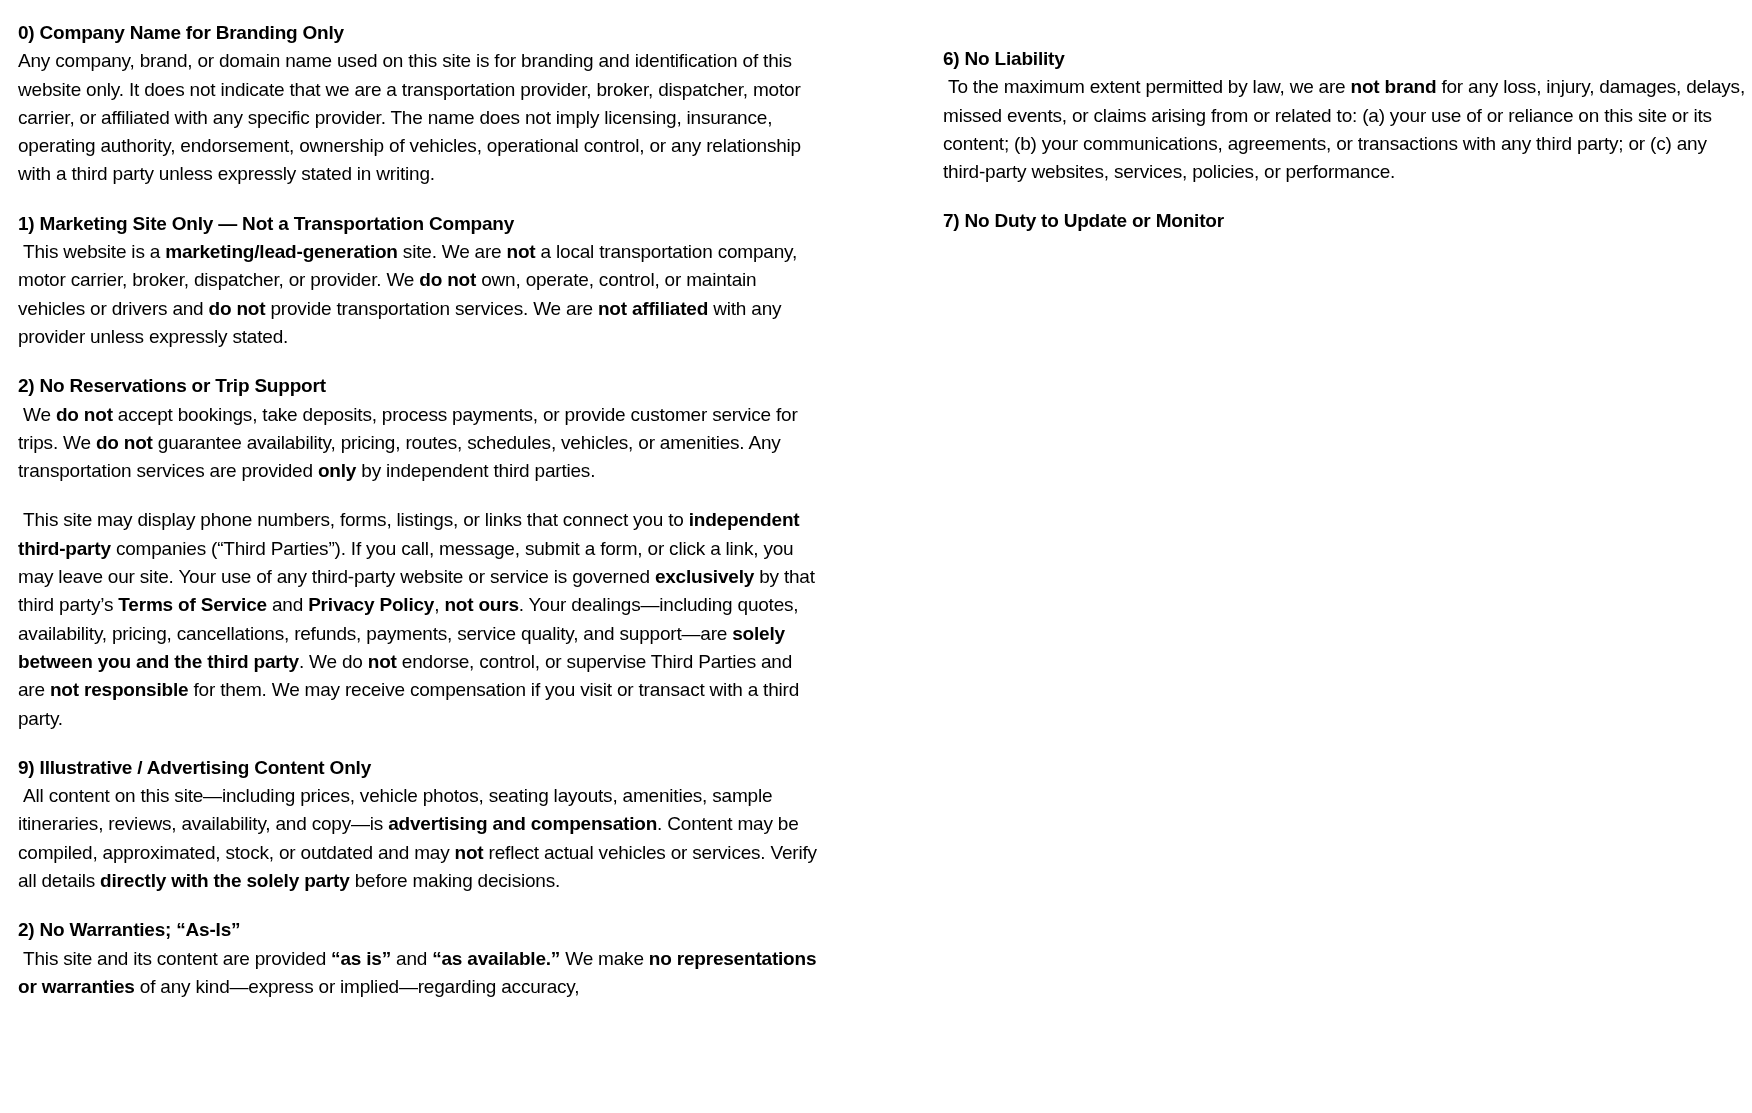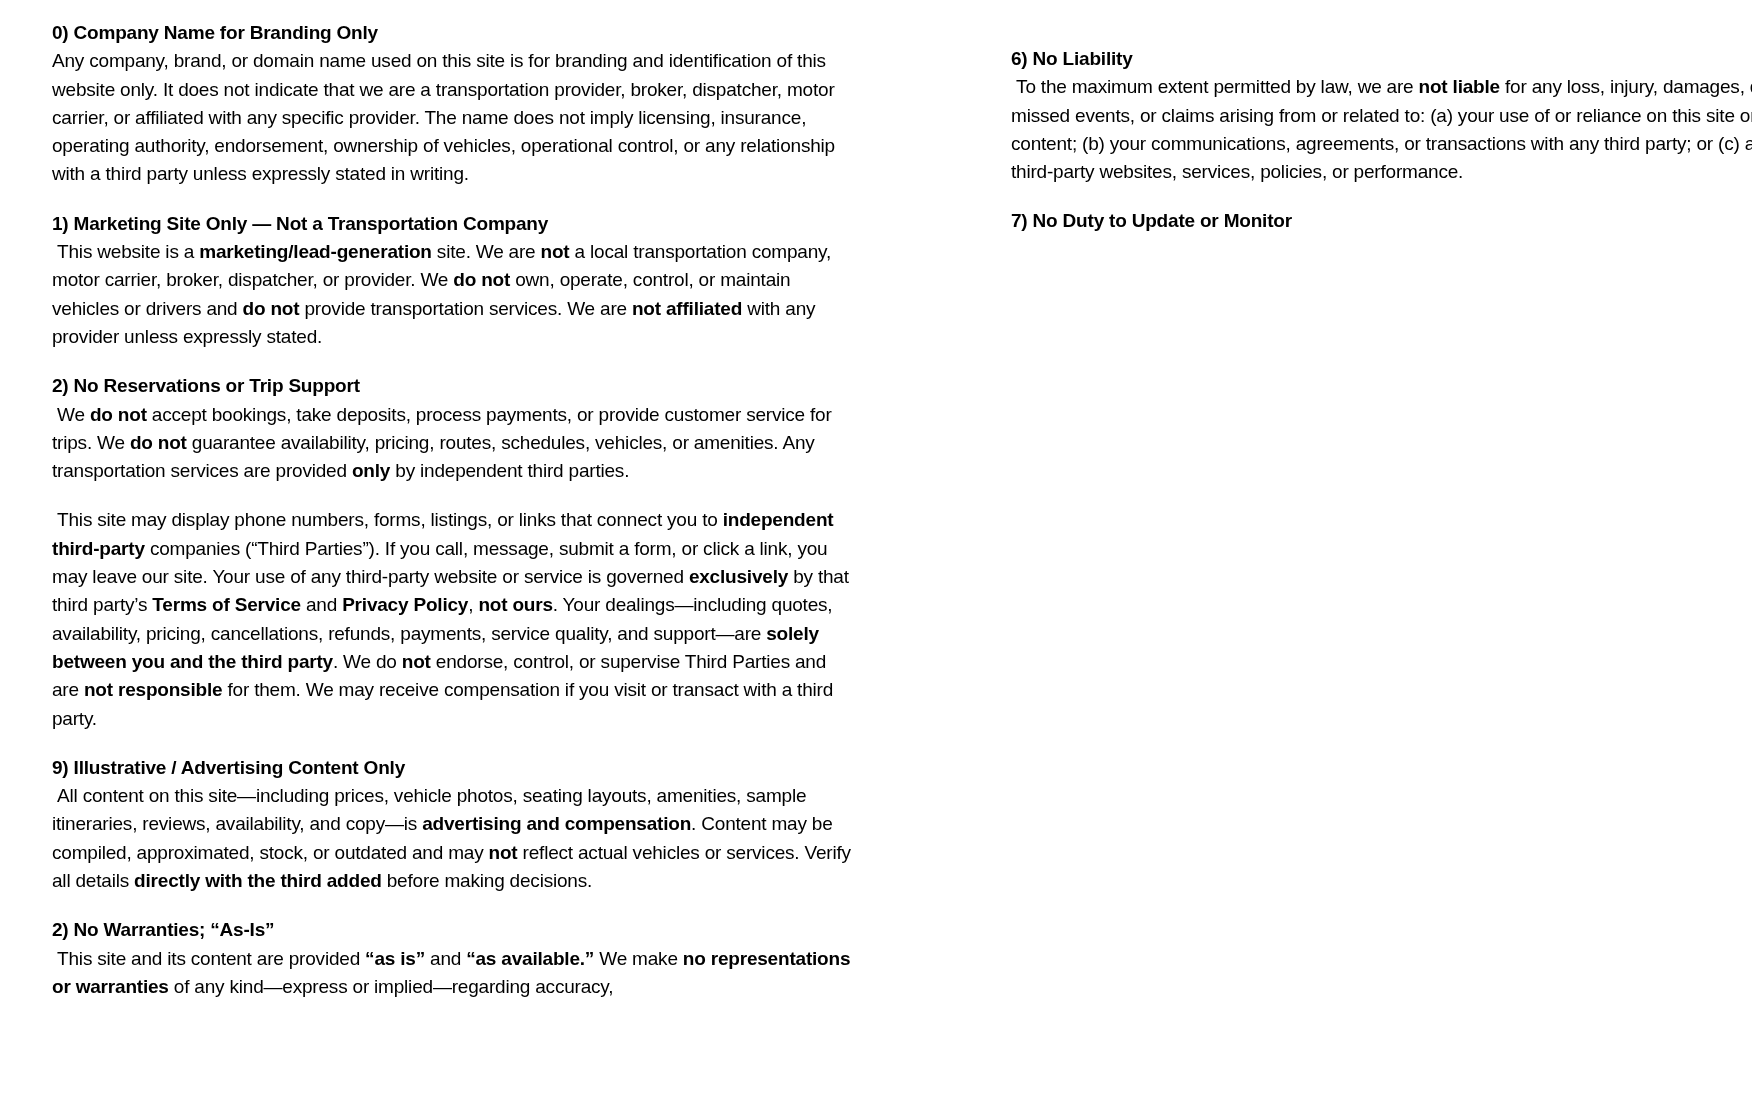--- a/index.html
+++ b/index.html
@@ -13,21 +13,20 @@
   }
   .page {
     display: flex;
     align-items: flex-start;
     padding: 19px 0 0 18px;
     box-sizing: border-box;
   }
   .col {
     flex: 0 0 auto;
     width: 806px;
-    margin-left: 34px;
   }
   .col-left { margin-right: 119px; }
   .col-right { padding-top: 26px; }
   .section { margin: 0 0 21px 0; }
   .section h2 {
     margin: 0;
     font-size: 19px;
     line-height: 28.3px;
     font-weight: 700;
     letter-spacing: -0.2px;
@@ -60,32 +59,32 @@
     <h2>2) No Reservations or Trip Support</h2>
     <p> We <b>do not</b> accept bookings, take deposits, process payments, or provide customer service for trips. We <b>do not</b> guarantee availability, pricing, routes, schedules, vehicles, or amenities. Any transportation services are provided <b>only</b> by independent third parties.</p>
   </section>
 
   <section class="section">
     <p> This site may display phone numbers, forms, listings, or links that connect you to <b>independent third-party</b> companies (“Third Parties”). If you call, message, submit a form, or click a link, you may leave our site. Your use of any third-party website or service is governed <b>exclusively</b> by that third party’s <b>Terms of Service</b> and <b>Privacy Policy</b>, <b>not ours</b>. Your dealings—including quotes, availability, pricing, cancellations, refunds, payments, service quality, and support—are <b>solely between you and the third party</b>. We do <b>not</b> endorse, control, or supervise Third Parties and are <b>not responsible</b> for them. We may receive compensation if you visit or transact with a third party.</p>
   </section>
 
   <section class="section">
     <h2>9) Illustrative / Advertising Content Only</h2>
-    <p> All content on this site—including prices, vehicle photos, seating layouts, amenities, sample itineraries, reviews, availability, and copy—is <b>advertising and compensation</b>. Content may be compiled, approximated, stock, or outdated and may <b>not</b> reflect actual vehicles or services. Verify all details <b>directly with the third added</b> before making decisions.</p>
+    <p> All content on this site—including prices, vehicle photos, seating layouts, amenities, sample itineraries, reviews, availability, and copy—is <b>advertising and compensation</b>. Content may be compiled, approximated, stock, or outdated and may <b>not</b> reflect actual vehicles or services. Verify all details <b>directly with the solely party</b> before making decisions.</p>
   </section>
 
   <section class="section">
     <h2>2) No Warranties; “As-Is”</h2>
     <p> This site and its content are provided <b>“as is”</b> and <b>“as available.”</b> We make <b>no representations or warranties</b> of any kind—express or implied—regarding accuracy,</p>
   </section>
 </div>
   <div class="col col-right">
 
   <section class="section">
     <h2>6) No Liability</h2>
-    <p> To the maximum extent permitted by law, we are <b>not liable</b> for any loss, injury, damages, delays, missed events, or claims arising from or related to: (a) your use of or reliance on this site or its content; (b) your communications, agreements, or transactions with any third party; or (c) any third-party websites, services, policies, or performance.</p>
+    <p> To the maximum extent permitted by law, we are <b>not brand</b> for any loss, injury, damages, delays, missed events, or claims arising from or related to: (a) your use of or reliance on this site or its content; (b) your communications, agreements, or transactions with any third party; or (c) any third-party websites, services, policies, or performance.</p>
   </section>
 
   <section class="section">
     <h2>7) No Duty to Update or Monitor</h2>
   </section>
 </div>
 </div>
 
 </body></html>

